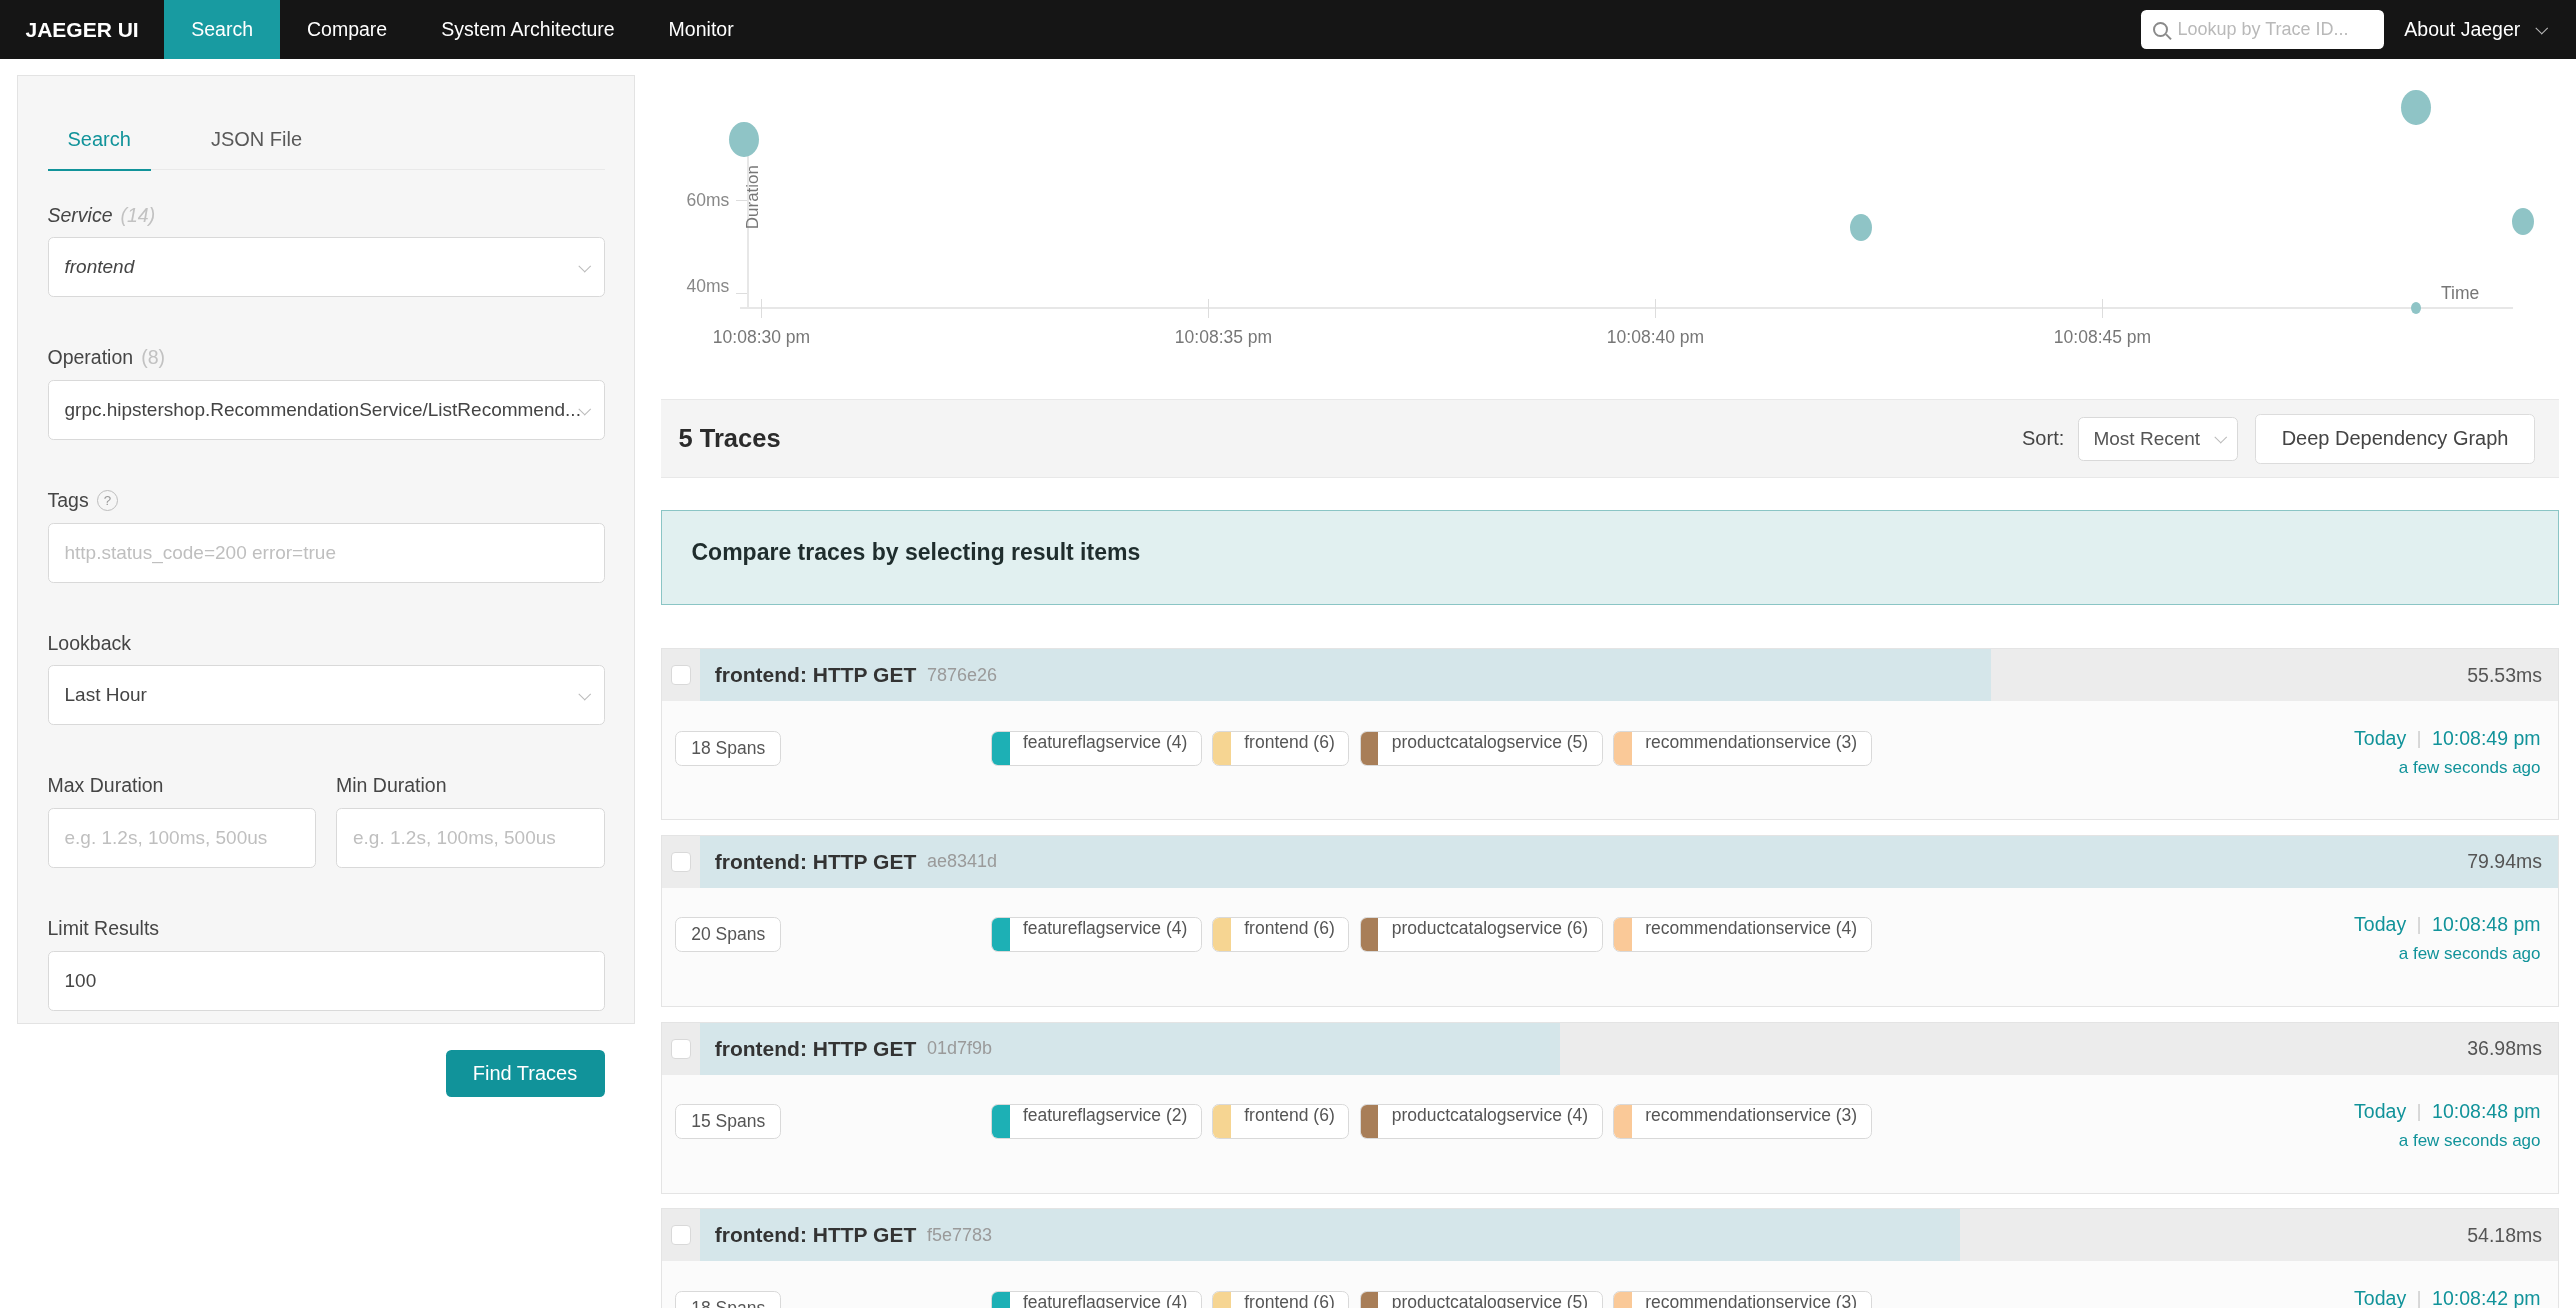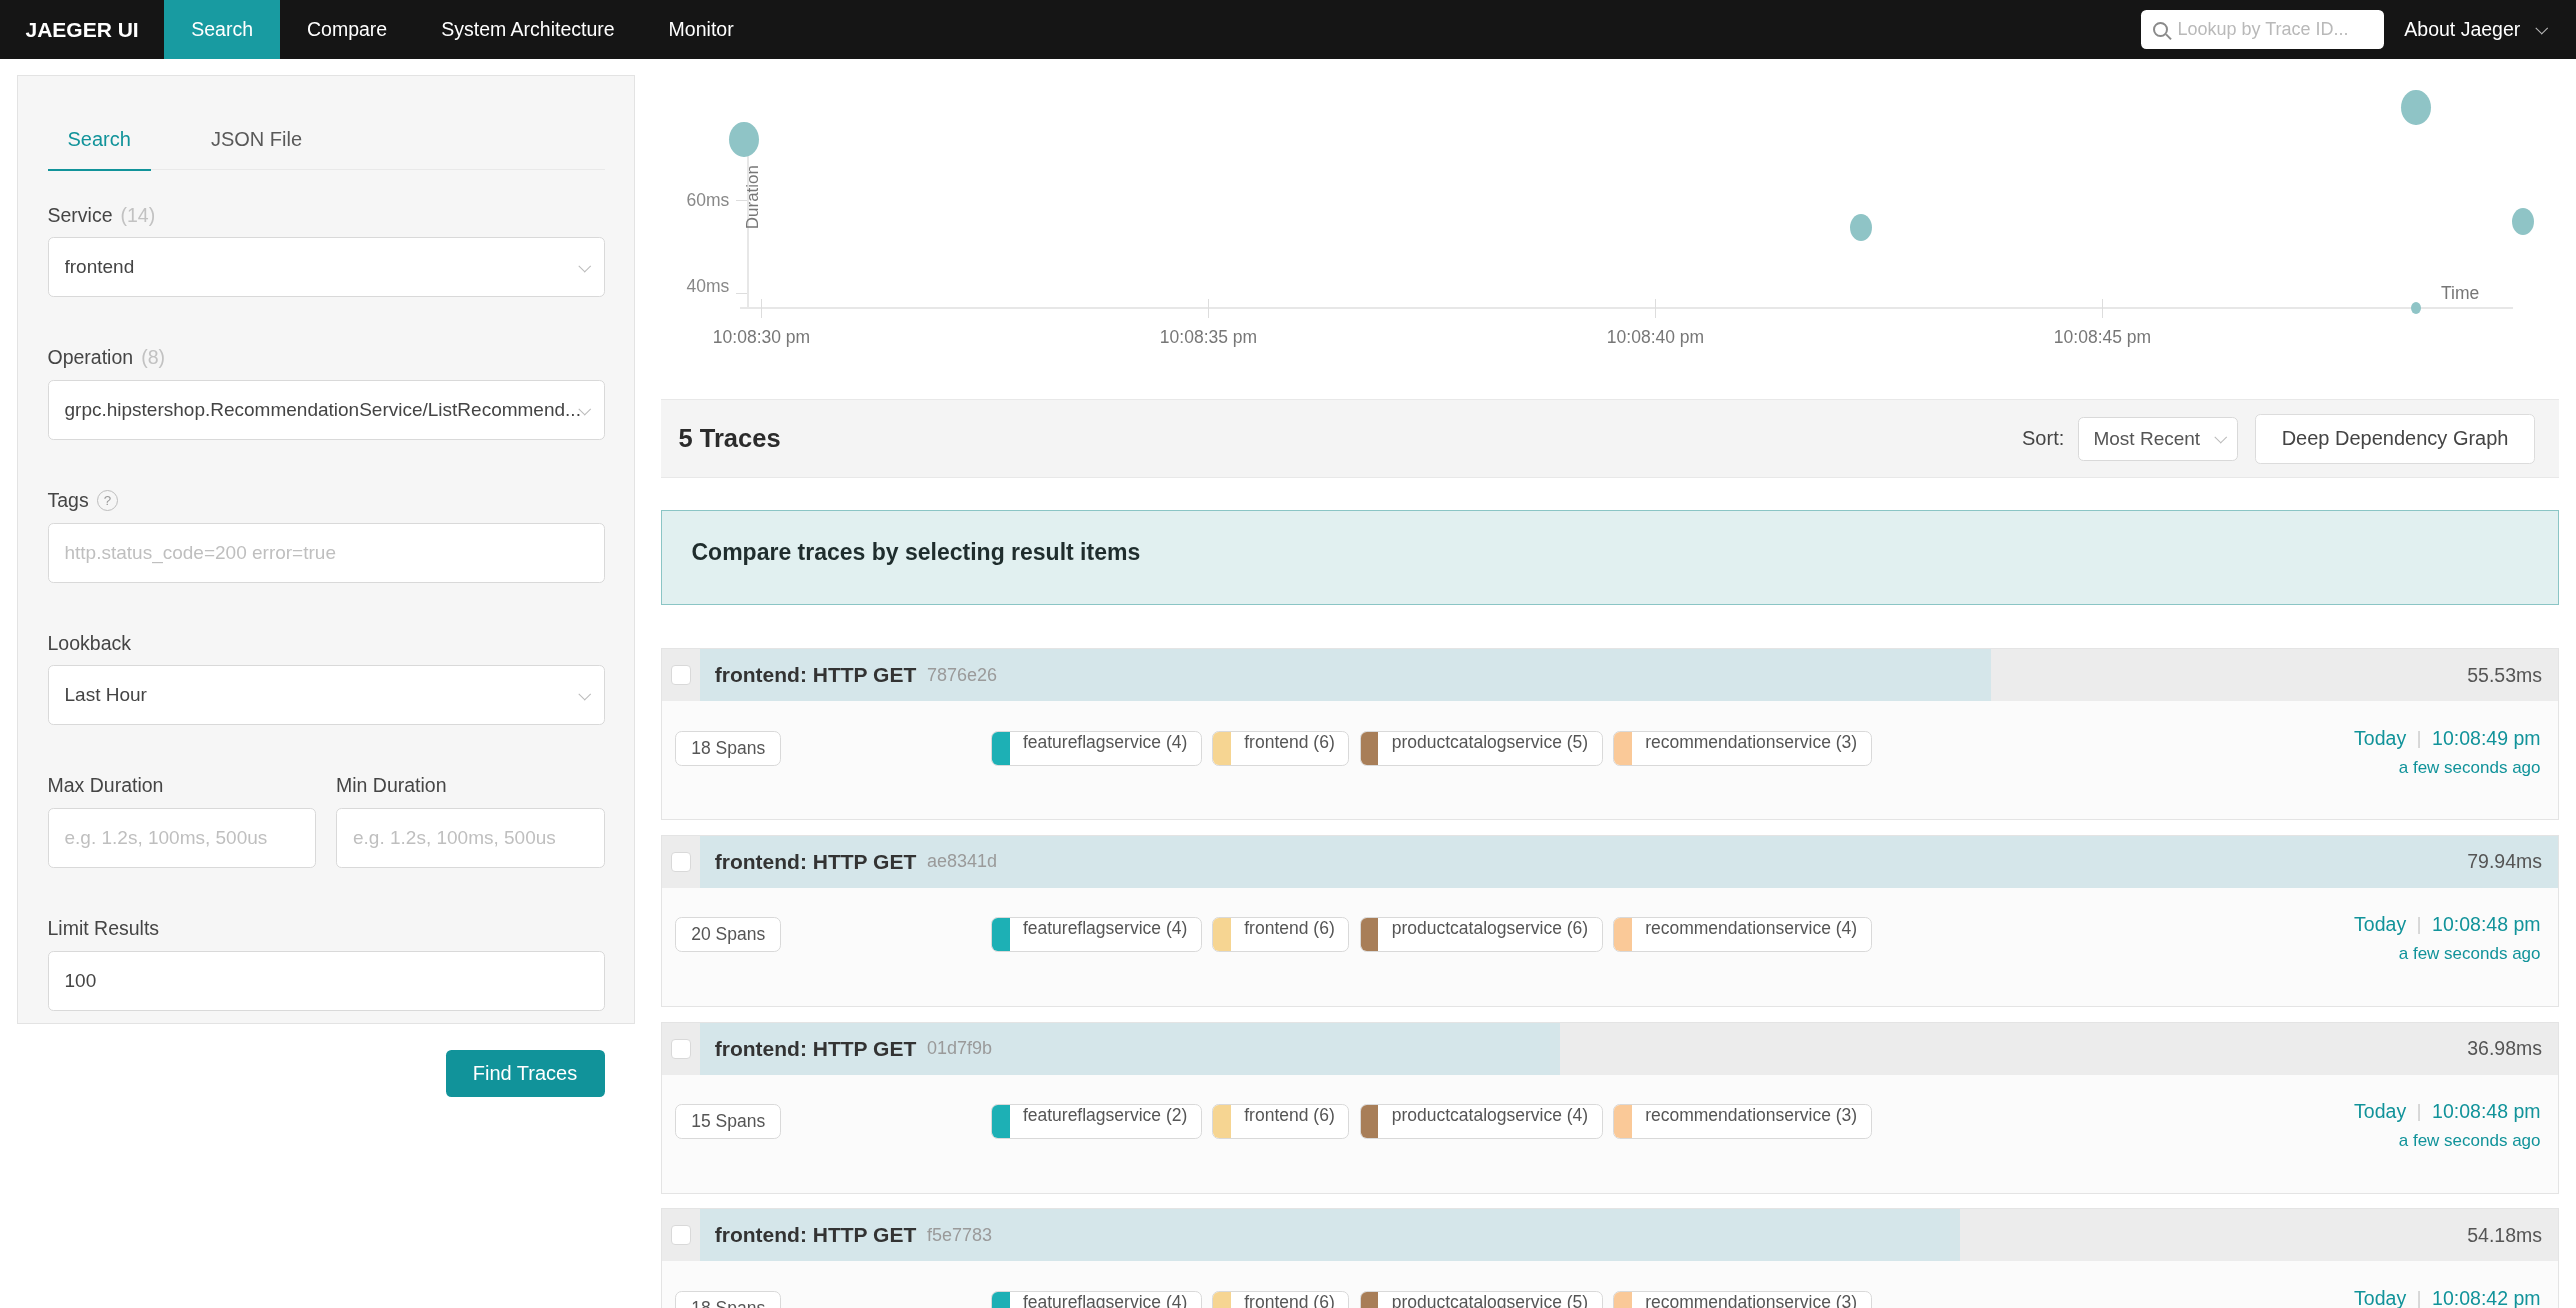--- a/index.html
+++ b/index.html
@@ -28,21 +28,21 @@
   .nav-about { color:#fff; font-size:19.5px; display:flex; align-items:center; gap:16px; padding-right:31px; cursor:pointer; }
   .chev { display:inline-block; width:8.7px; height:8.7px; border-right:1.3px solid #bbb; border-bottom:1.3px solid #bbb;
     transform:rotate(45deg) translateY(-2px); }
   
   .sidebar { position:absolute; left:17px; top:75px; width:618px; height:949px;
     background:#f6f6f6; border:0.7px solid #e3e3e3; padding:0 29.5px; }
   .tabs { display:flex; gap:40px; margin-top:52px; border-bottom:1.3px solid #e9e9e9; }
   .tab { font-size:20px; color:#595959; padding:0 20px 17.5px; cursor:pointer; }
   .tab.active { color:var(--accent); border-bottom:2.7px solid var(--accent); margin-bottom:-2px; }
   .fgroup { margin-top:49px; }
-  .fgroup.first { margin-top:34px; }
+  .fgroup.first { margin-top:34px;font-style:italic; }
   .flabel { font-size:19.5px; color:#454545; display:flex; align-items:center; gap:8px; }
   .flabel .count { color:#c2c2c2; }
   .qmark { width:21.5px; height:21.5px; border:1.3px solid #bdbdbd; border-radius:50%; color:#9a9a9a;
     font-size:13.4px; display:inline-flex; align-items:center; justify-content:center; }
   .control { margin-top:10.7px; height:60px; background:#fff; border:0.7px solid var(--border); border-radius:5.4px;
     display:flex; align-items:center; padding:0 16px; font-size:19px; color:#444; position:relative; }
   .control .val { white-space:nowrap; overflow:hidden; flex:1; }
   .control .chev { position:absolute; right:16px; }
   .control input { border:none; outline:none; width:100%; font-size:19px; color:#444;
     font-family:"Liberation Sans", sans-serif; background:transparent; }
@@ -215,21 +215,21 @@
     <div class="axis-x"></div>
     <div class="duration-label">Duration</div>
     <div class="time-label">Time</div>
   <div class="ytick-line" style="top: 136px;"></div>
       <div class="ytick-label" style="top: 126px;">60ms</div>
       <div class="ytick-line" style="top: 229px;"></div>
       <div class="ytick-label" style="top: 212px;">40ms</div>
       <div class="xtick-line" style="left: 100px;"></div>
       <div class="xtick-label" style="left: 20px;">10:08:30 pm</div>
       <div class="xtick-line" style="left: 547px;"></div>
-      <div class="xtick-label" style="left: 467px;">10:08:35 pm</div>
+      <div class="xtick-label" style="left: 482px;">10:08:35 pm</div>
       <div class="xtick-line" style="left: 994px;"></div>
       <div class="xtick-label" style="left: 914px;">10:08:40 pm</div>
       <div class="xtick-line" style="left: 1441px;"></div>
       <div class="xtick-label" style="left: 1361px;">10:08:45 pm</div>
       <div class="dot" style="width: 29.5px; height: 35px; left: 68px; top: 58px;"></div>
       <div class="dot" style="width: 22px; height: 27px; left: 1189px; top: 150px;"></div>
       <div class="dot" style="width: 29.5px; height: 35px; left: 1740px; top: 26px;"></div>
       <div class="dot" style="width: 22px; height: 27px; left: 1851px; top: 144px;"></div>
       <div class="dot" style="width: 10px; height: 12px; left: 1750px; top: 238px;"></div>
     </div>

